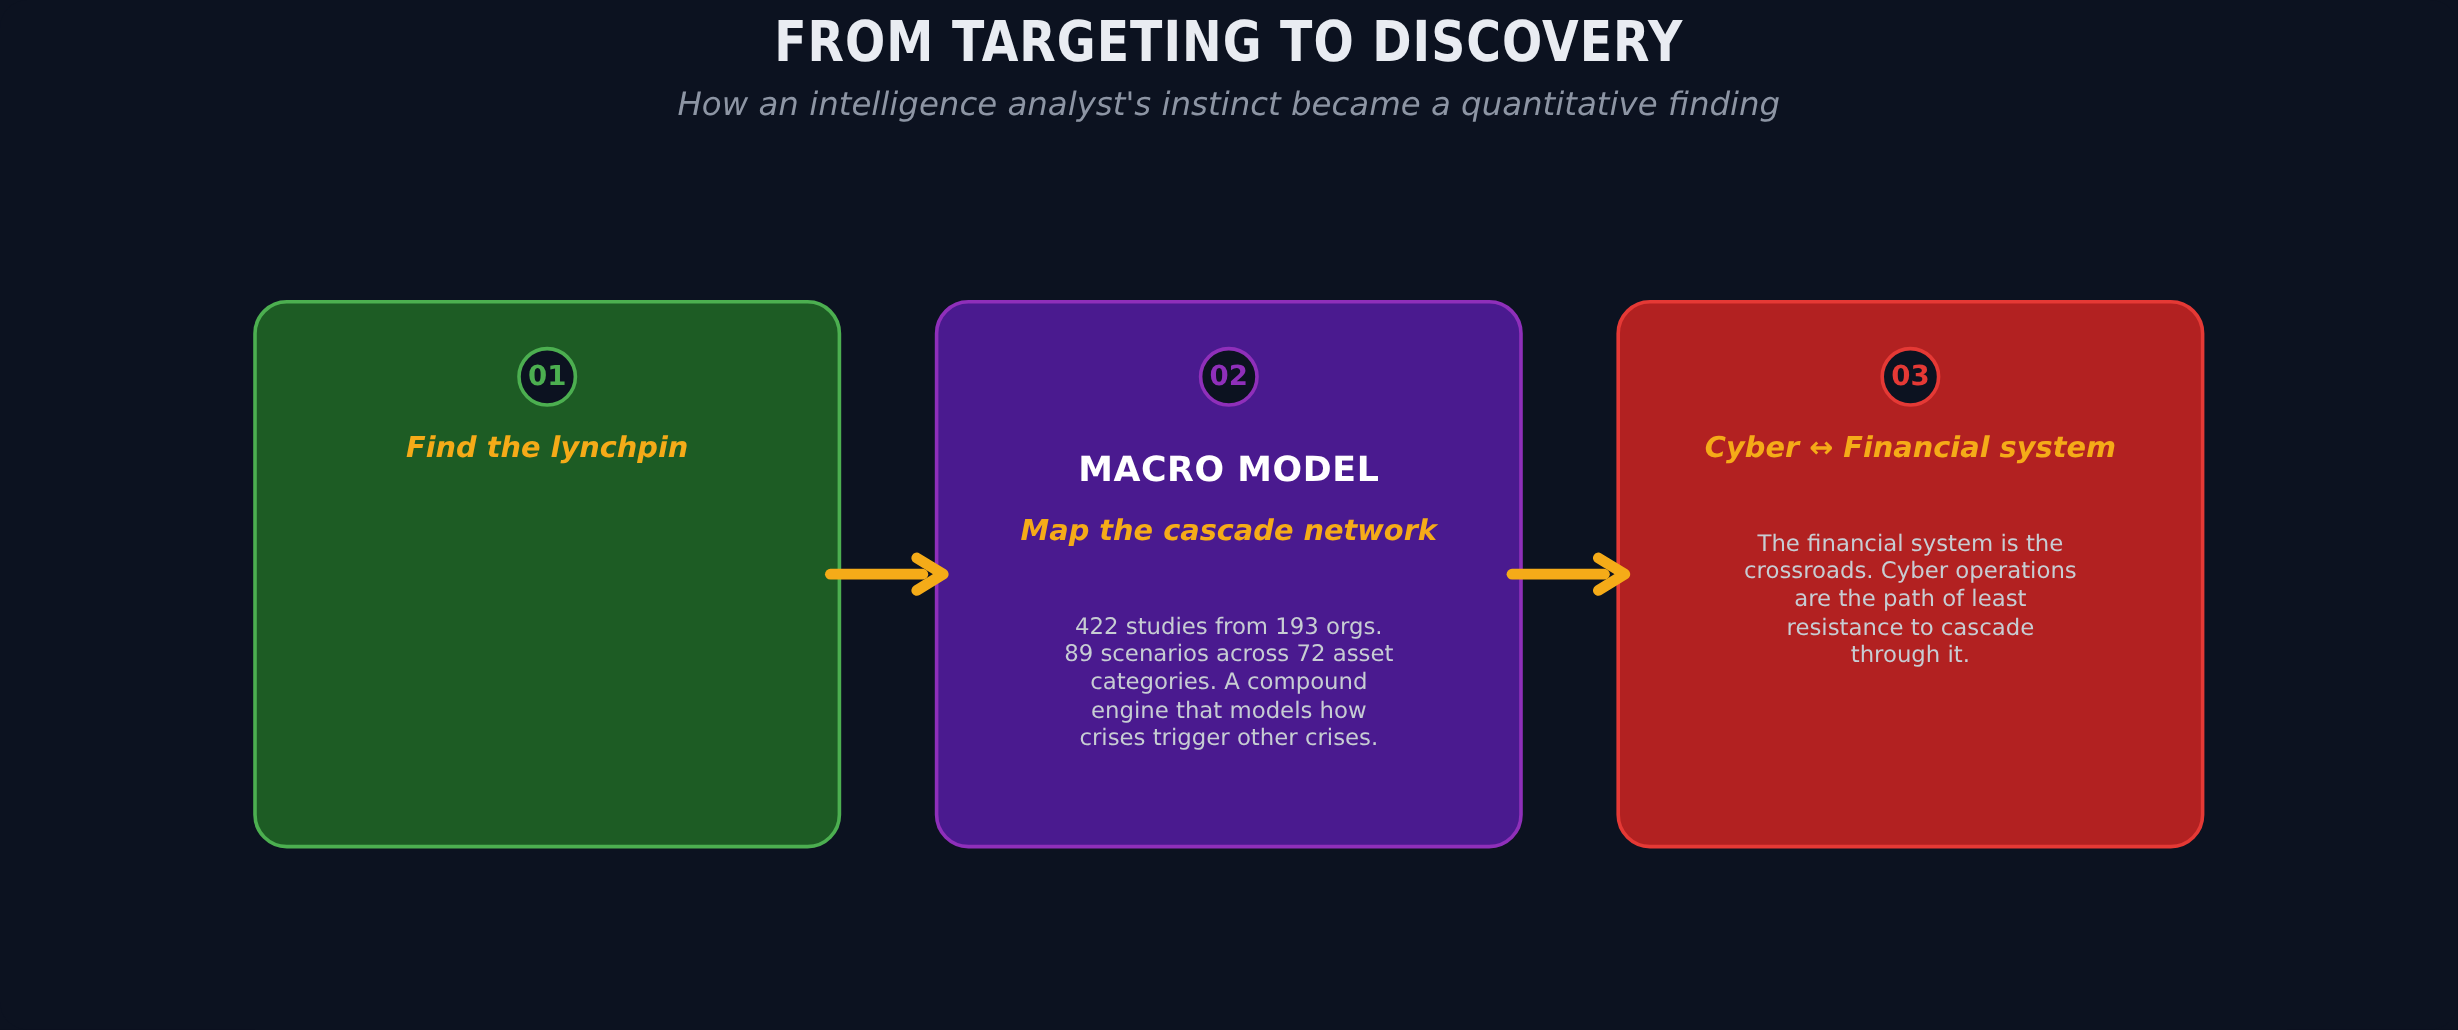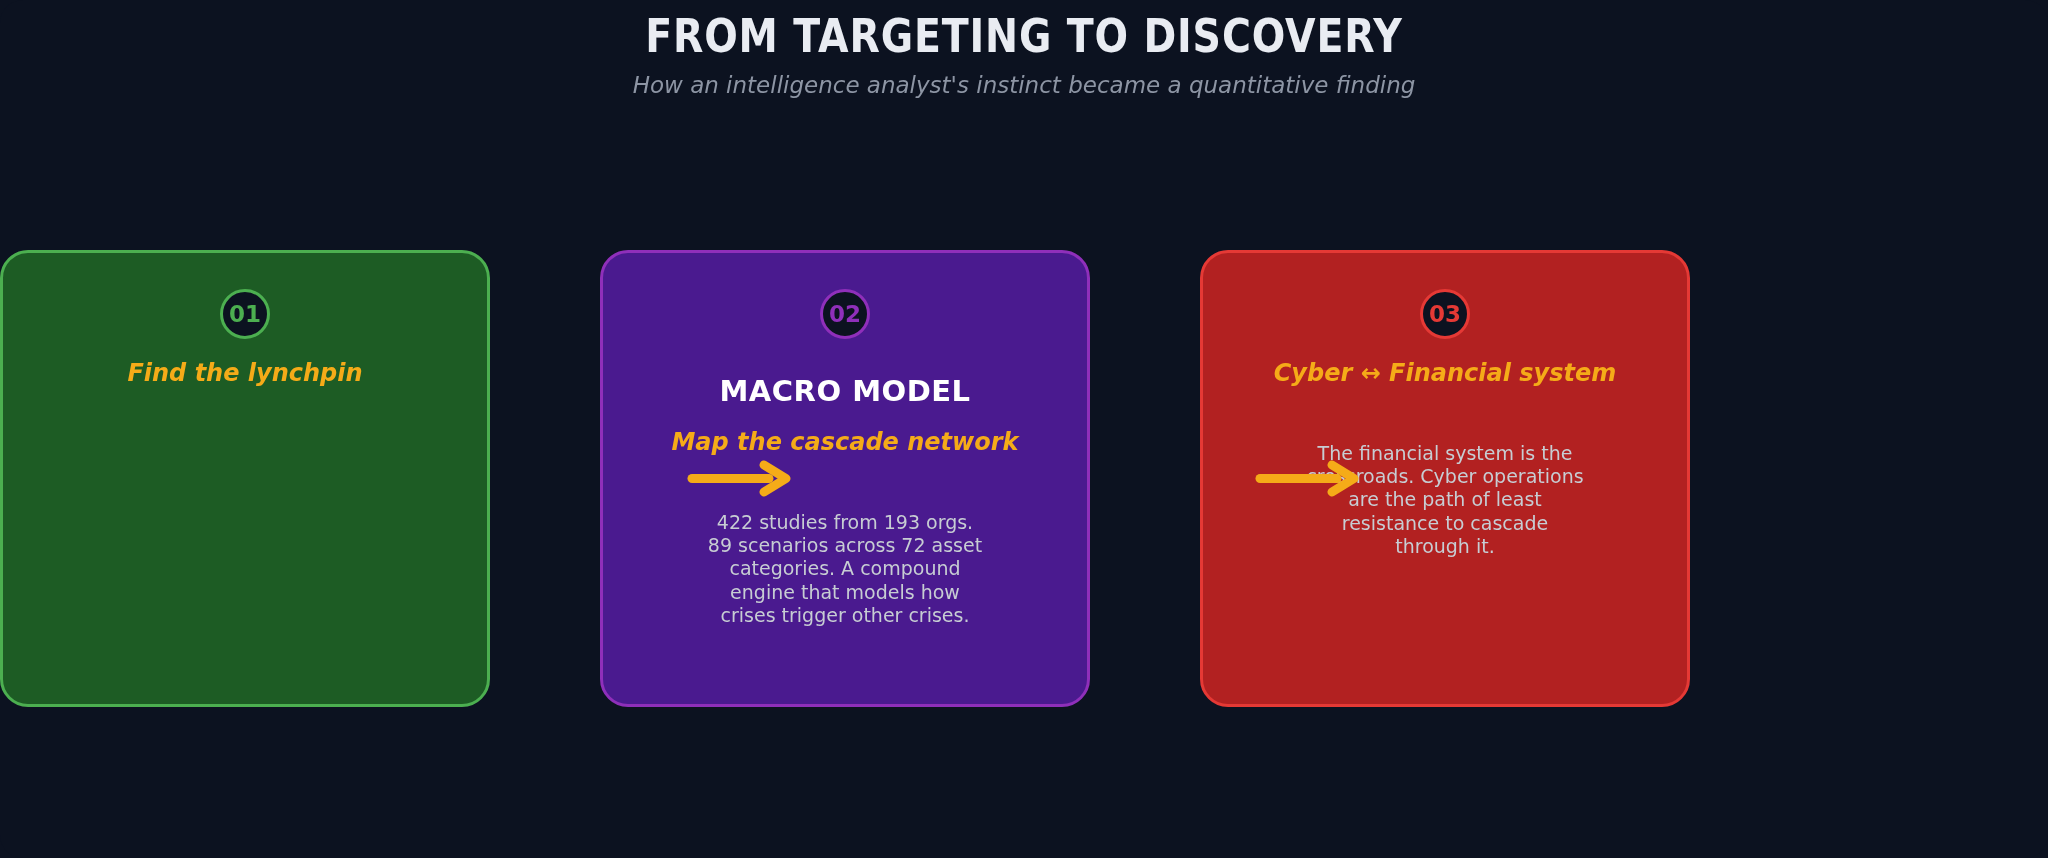--- a/index.html
+++ b/index.html
@@ -36,32 +36,32 @@
     font-size:47px;
     font-weight:bold;
     letter-spacing:1px;
     color:var(--page-title);
     transform:scaleX(0.84);
     transform-origin:center;
     white-space:nowrap;
   }
   .page-subtitle{
     margin-top:9px;
-    font-size:23px;
+    font-size:27px;
     font-style:italic;
     color:var(--page-subtitle);
   }
   .cards-row{
     position:absolute;
     top:250px;
     left:0;
     width:100%;
     display:flex;
-    justify-content:flex-start;
-    gap:110px;
+    justify-content:center;
+    gap:78px;
   }
   .card{
     width:490px;
     height:457px;
     background:var(--fill);
     border:3px solid var(--accent);
     border-radius:28px;
     display:flex;
     flex-direction:column;
     align-items:center;

